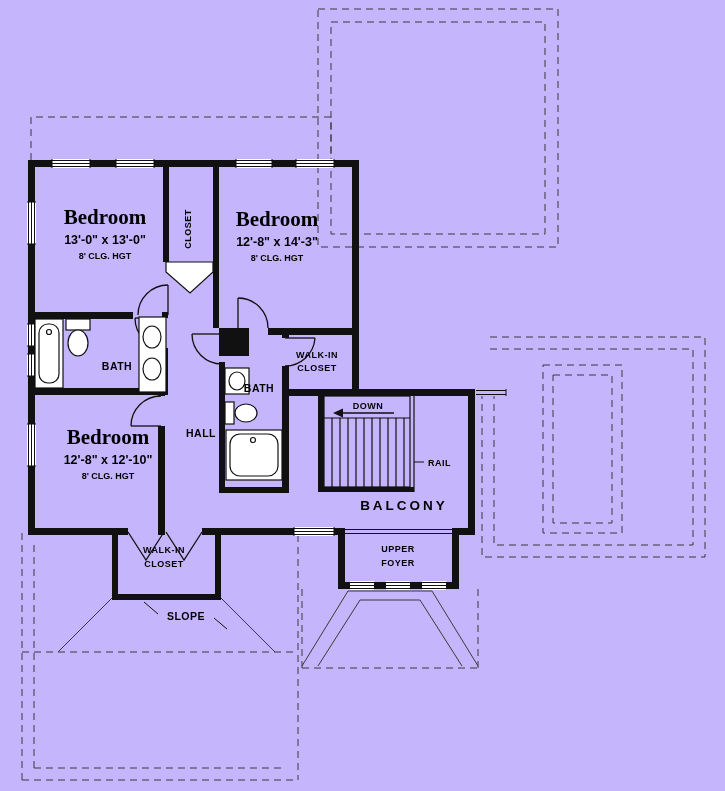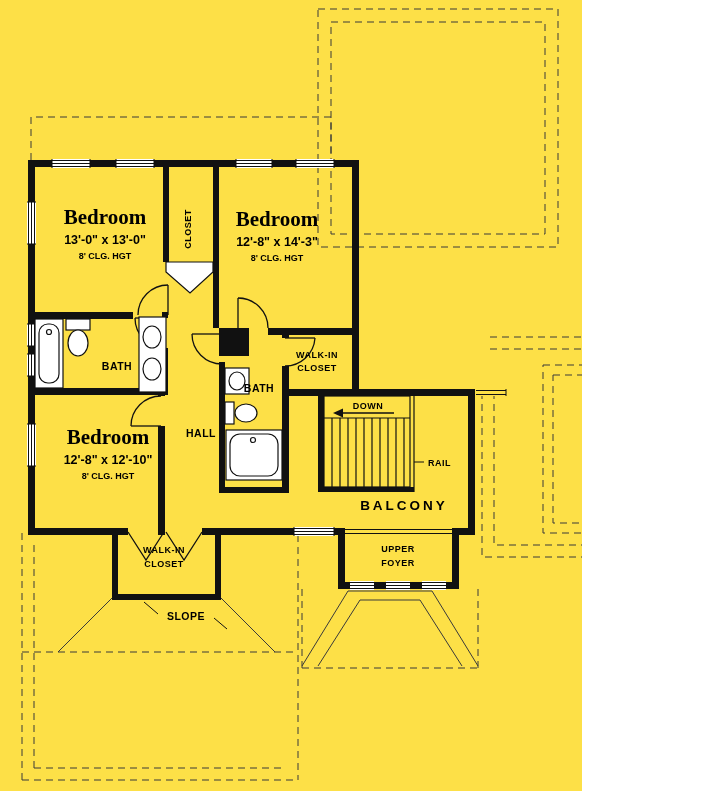--- a/index.html
+++ b/index.html
@@ -1,18 +1,18 @@
 <!DOCTYPE html>
 <html><head>
 <meta charset="utf-8">
 <style>
   * { margin:0; padding:0; box-sizing:border-box; }
   html,body { background:#ffffff; }
   body { font-family:"Liberation Sans", sans-serif; }
-  .stage { position:relative; width:582px; height:791px; background:#fde047; overflow:hidden; }
+  .stage { position:relative; width:725px; height:791px; background:#c4b5fd; overflow:hidden; }
   svg { display:block; }
 
   .wall   { fill:#111111; stroke:none; }
   .thin   { stroke:#111111; stroke-width:1.2; fill:none; }
   .dash   { stroke:#3a3a3a; stroke-width:1; fill:none; stroke-dasharray:7 5; }
   .roofln { stroke:#3a3a3a; stroke-width:1; fill:none; }
   .door   { stroke:#111111; stroke-width:1.3; fill:none; }
   .win    { stroke:#111111; stroke-width:1; }
   .fix    { stroke:#111111; stroke-width:1.2; fill:#ffffff; }
   .lead   { stroke:#111111; stroke-width:1; fill:none; }

